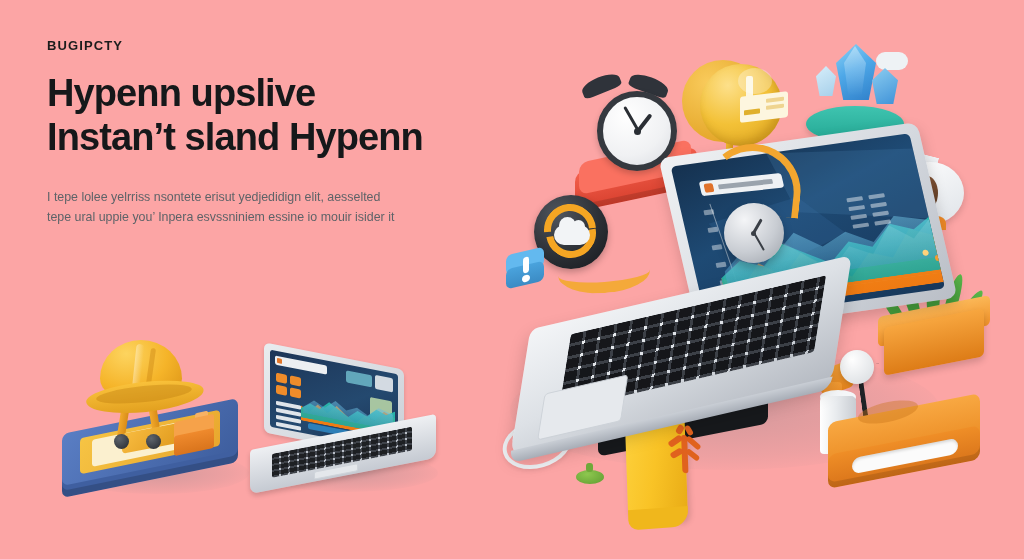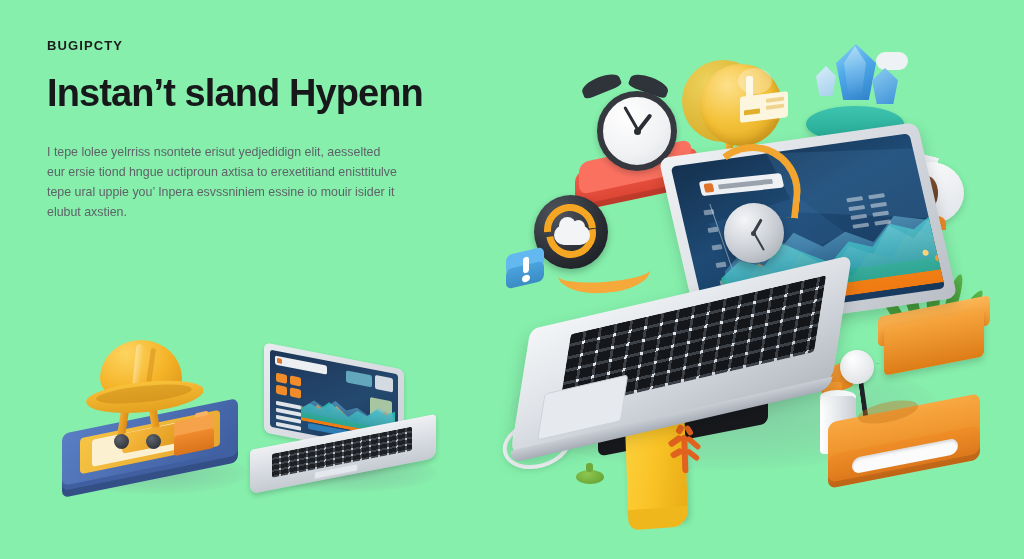--- a/index.html
+++ b/index.html
@@ -6,21 +6,21 @@
   * { box-sizing: border-box; margin: 0; padding: 0; }
   html, body {
     width: 1024px; height: 559px;
     background: #ffffff;
     font-family: "Liberation Sans", sans-serif;
     overflow: hidden;
   }
   .page {
     position: relative;
     width: 1024px; height: 559px;
-    background: #86efac;
+    background: #fca5a5;
     overflow: hidden;
   }
 
   
   .copy { position: absolute; left: 47px; top: 38px; width: 420px; }
 
   .eyebrow {
     font-size: 13px; font-weight: bold; letter-spacing: 1.1px;
     color: #1c1c1c; line-height: 1.2;
   }
@@ -693,28 +693,27 @@
 </style>
 </head>
 <body>
 
 <div class="page">
 
   <div class="copy">
     <div class="eyebrow">BUGIPCTY</div>
 
     <h1 class="headline">
+      <span class="ln">Hypenn upslive</span>
       <span class="ln">Instan’t sland Hypenn</span>
     </h1>
 
     <div class="body-copy">
       <span class="ln">I tepe lolee yelrriss nsontete erisut yedjedidign elit, aesselted</span>
-      <span class="ln">eur ersie tiond hngue uctiproun axtisa to erexetitiand enisttitulve</span>
       <span class="ln">tepe ural uppie you’ Inpera esvssniniem essine io mouir isider it</span>
-      <span class="ln">elubut axstien.</span>
     </div>
 
   </div>
 
   <div class="hat-scene">
     <div class="shadow hs-plat-shadow"></div>
 
     <div class="plat-base"></div>
     <div class="plat-top"></div>
     <div class="plat-inner"></div>

